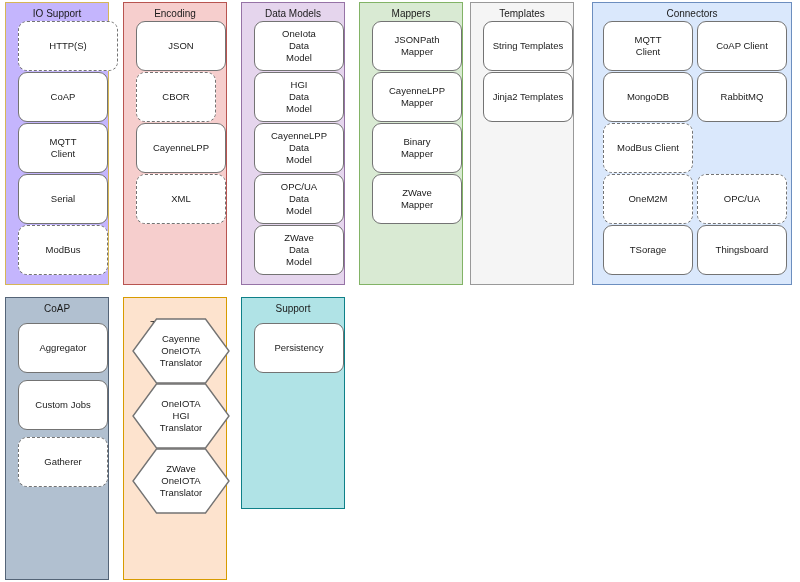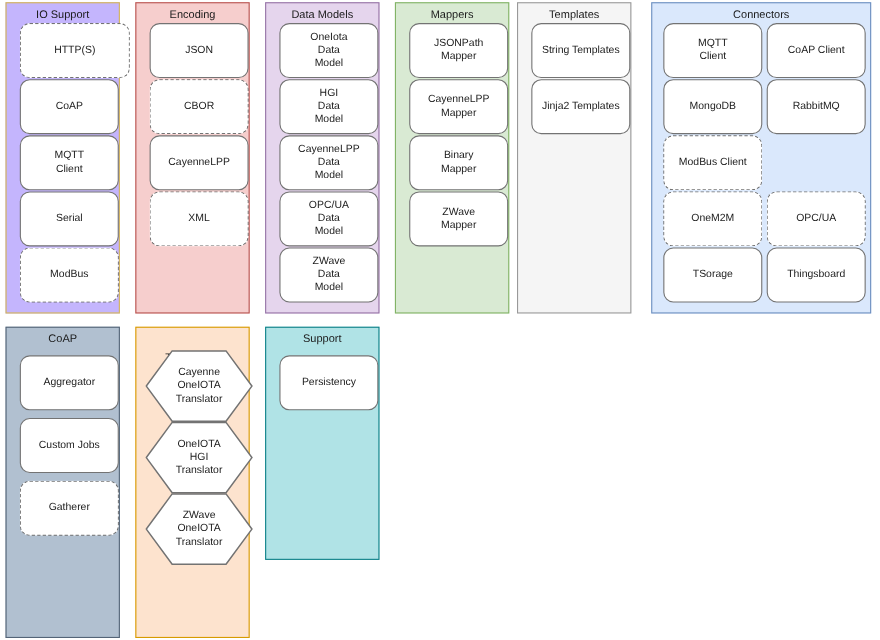--- a/index.html
+++ b/index.html
@@ -89,21 +89,21 @@
       <div class="node dashed" style="left: 12px; top: 18px; width: 100px; height: 50px;">HTTP(S)</div>
       <div class="node" style="left: 12px; top: 69px; width: 90px; height: 50px;">CoAP</div>
       <div class="node" style="left: 12px; top: 120px; width: 90px; height: 50px;">MQTT
 Client</div>
       <div class="node" style="left: 12px; top: 171px; width: 90px; height: 50px;">Serial</div>
       <div class="node dashed" style="left: 12px; top: 222px; width: 90px; height: 50px;">ModBus</div>
     </div>
     <div class="group" style="left: 123px; top: 2px; width: 104px; height: 283px; background: rgb(246, 206, 205); border-color: rgb(184, 84, 80);">
       <div class="group-title" style="top: 5px;">Encoding</div>
       <div class="node" style="left: 12px; top: 18px; width: 90px; height: 50px;">JSON</div>
-      <div class="node dashed" style="left: 12px; top: 69px; width: 90px; height: 50px;">CBOR</div>
+      <div class="node dashed" style="left: 12px; top: 69px; width: 80px; height: 50px;">CBOR</div>
       <div class="node" style="left: 12px; top: 120px; width: 90px; height: 50px;">CayenneLPP</div>
       <div class="node dashed" style="left: 12px; top: 171px; width: 90px; height: 50px;">XML</div>
     </div>
     <div class="group" style="left: 241px; top: 2px; width: 104px; height: 283px; background: rgb(229, 213, 237); border-color: rgb(150, 115, 166);">
       <div class="group-title" style="top: 5px;">Data Models</div>
       <div class="node" style="left: 12px; top: 18px; width: 90px; height: 50px;">OneIota
 Data
 Model</div>
       <div class="node" style="left: 12px; top: 69px; width: 90px; height: 50px;">HGI
 Data

